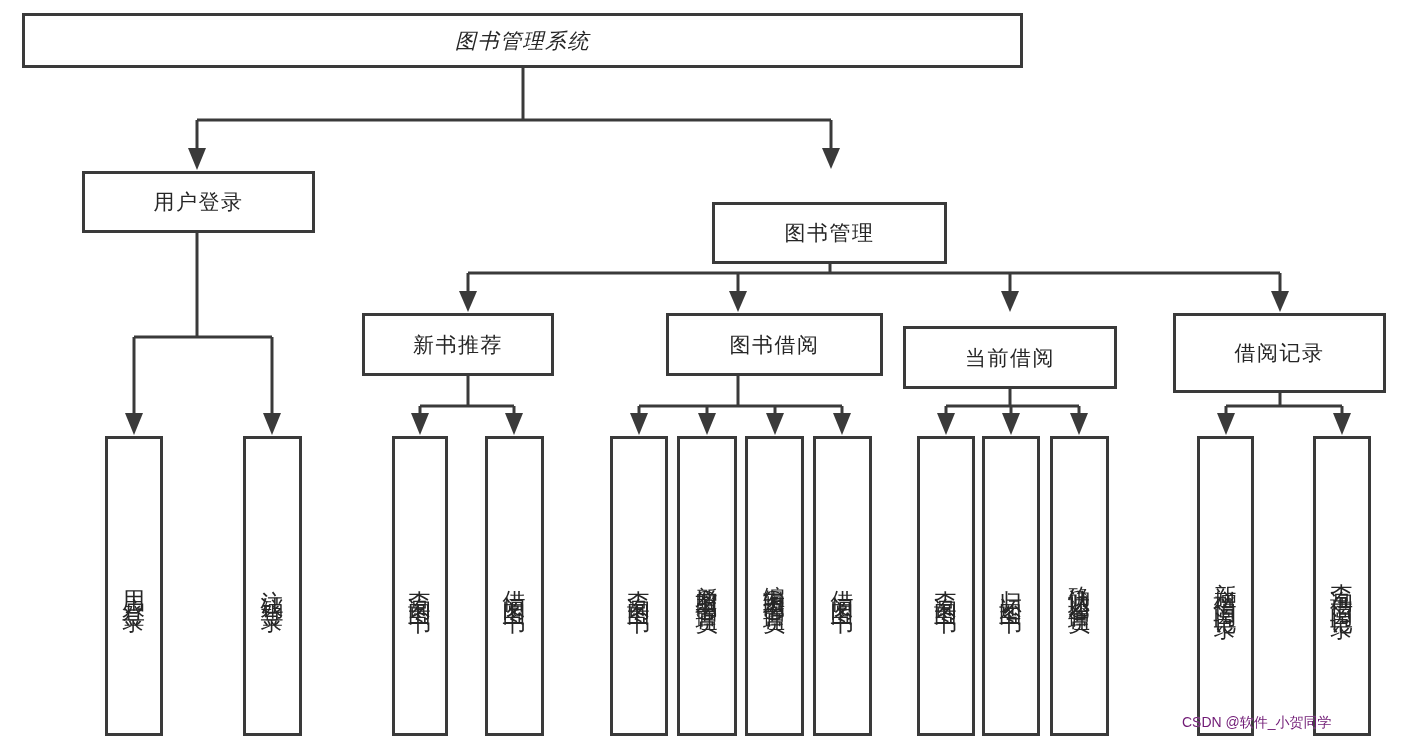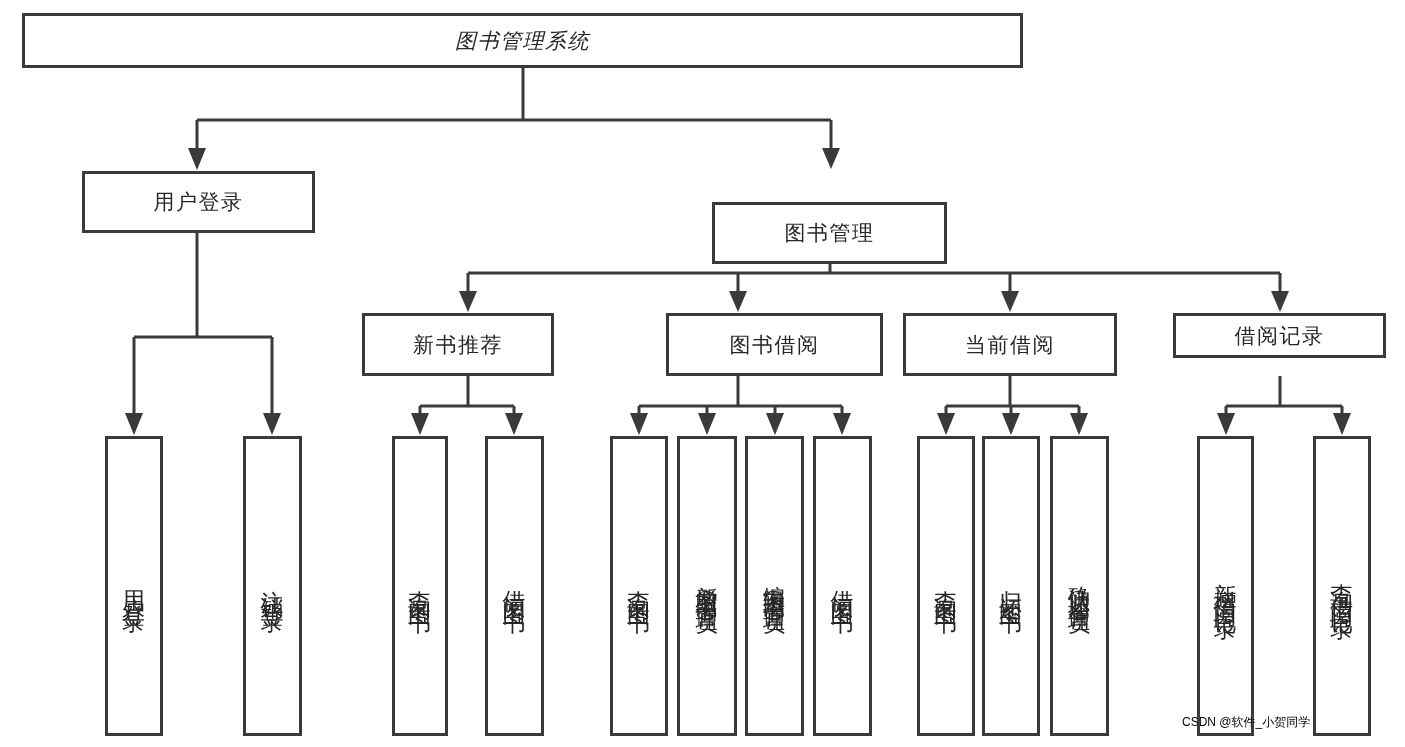--- a/index.html
+++ b/index.html
@@ -32,22 +32,22 @@
   .hbox {
     font-size: 21px;
     letter-spacing: 1.5px;
     white-space: nowrap;
   }
   #node-root   { left: 22px;  top: 13px;  width: 1001px; height: 55px; font-style: italic; }
   #node-user   { left: 82px;  top: 171px; width: 233px;  height: 62px; }
   #node-book   { left: 712px; top: 170px; width: 235px;  height: 62px; margin-top: 32px; }
   #node-newbook{ left: 362px; top: 313px; width: 192px;  height: 63px; }
   #node-borrow { left: 630px; top: 313px; width: 217px;  height: 63px; margin-left: 36px; }
-  #node-current{ left: 903px; top: 313px; width: 214px;  height: 63px; }
-  #node-record { left: 1173px;top: 313px; width: 213px;  height: 45px; }
+  #node-current{ left: 903px; top: 326px; width: 214px;  height: 63px; }
+  #node-record { left: 1173px;top: 313px; width: 213px;  height: 80px; }
 
   .leaf {
     top: 436px;
     height: 300px;
   }
   .vtext {
     writing-mode: vertical-rl;
     text-orientation: mixed;
     font-size: 23px;
     line-height: 1.05;
@@ -70,22 +70,22 @@
   #leaf-rec-query   { left: 1313px; width: 58px; }
 
   
   .vtext.long { letter-spacing: 4px; font-size: 22px; }
 
   #watermark {
     position: absolute;
     left: 1182px;
     top: 714px;
     width: 223px;
-    font-size: 12px;
-    color: #000000;
+    font-size: 14px;
+    color: #701a75;
     white-space: nowrap;
     text-shadow: 0 0 1px rgba(255,255,255,0.6);
   }
 </style>
 </head>
 <body>
 
 <div id="canvas">
 
   <svg id="connector-layer" viewBox="0 0 1405 747" xmlns="http://www.w3.org/2000/svg">

